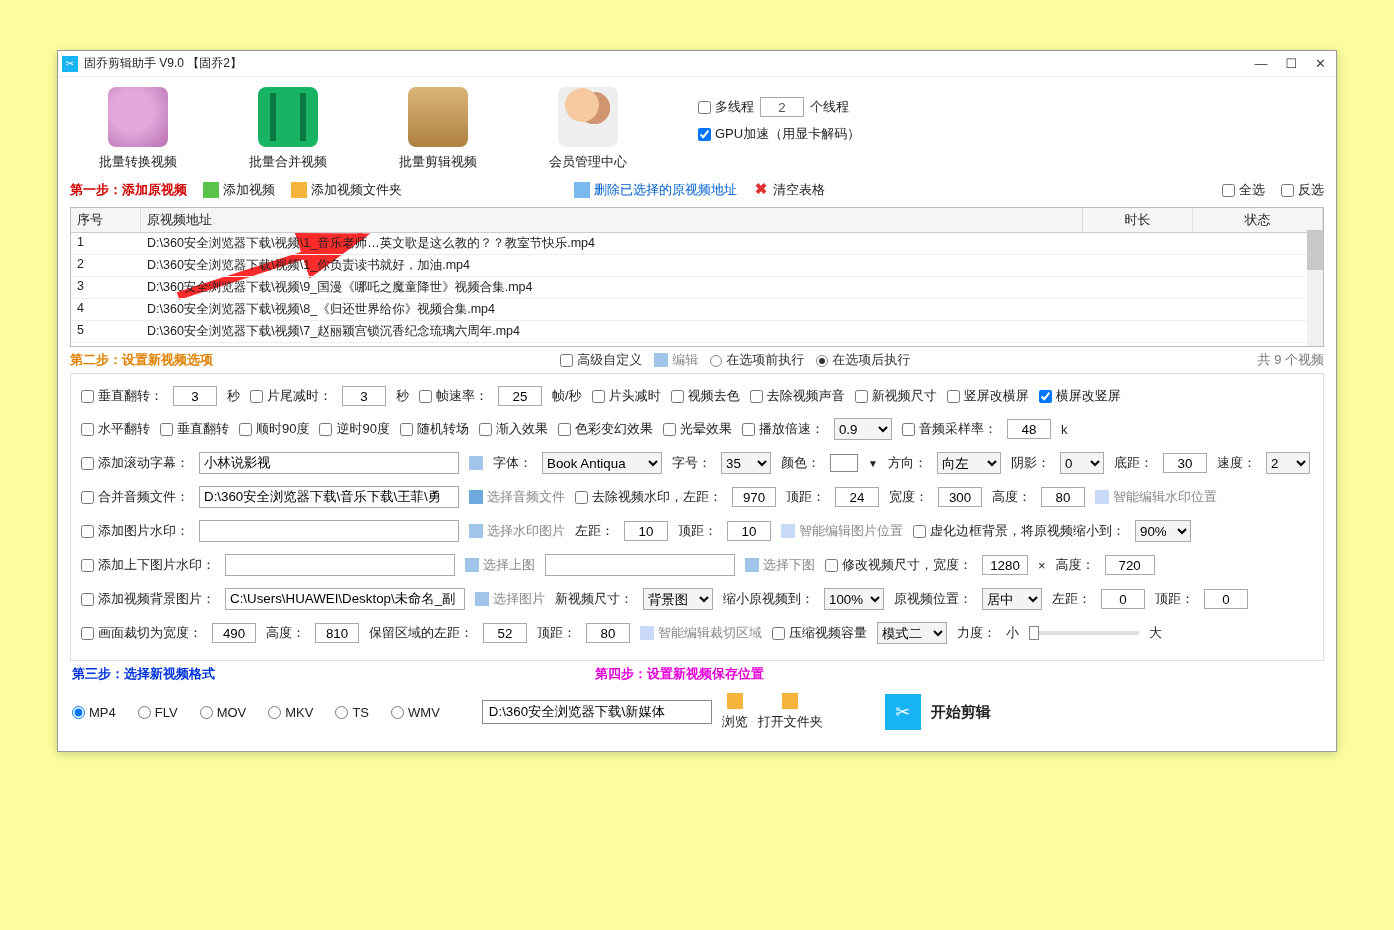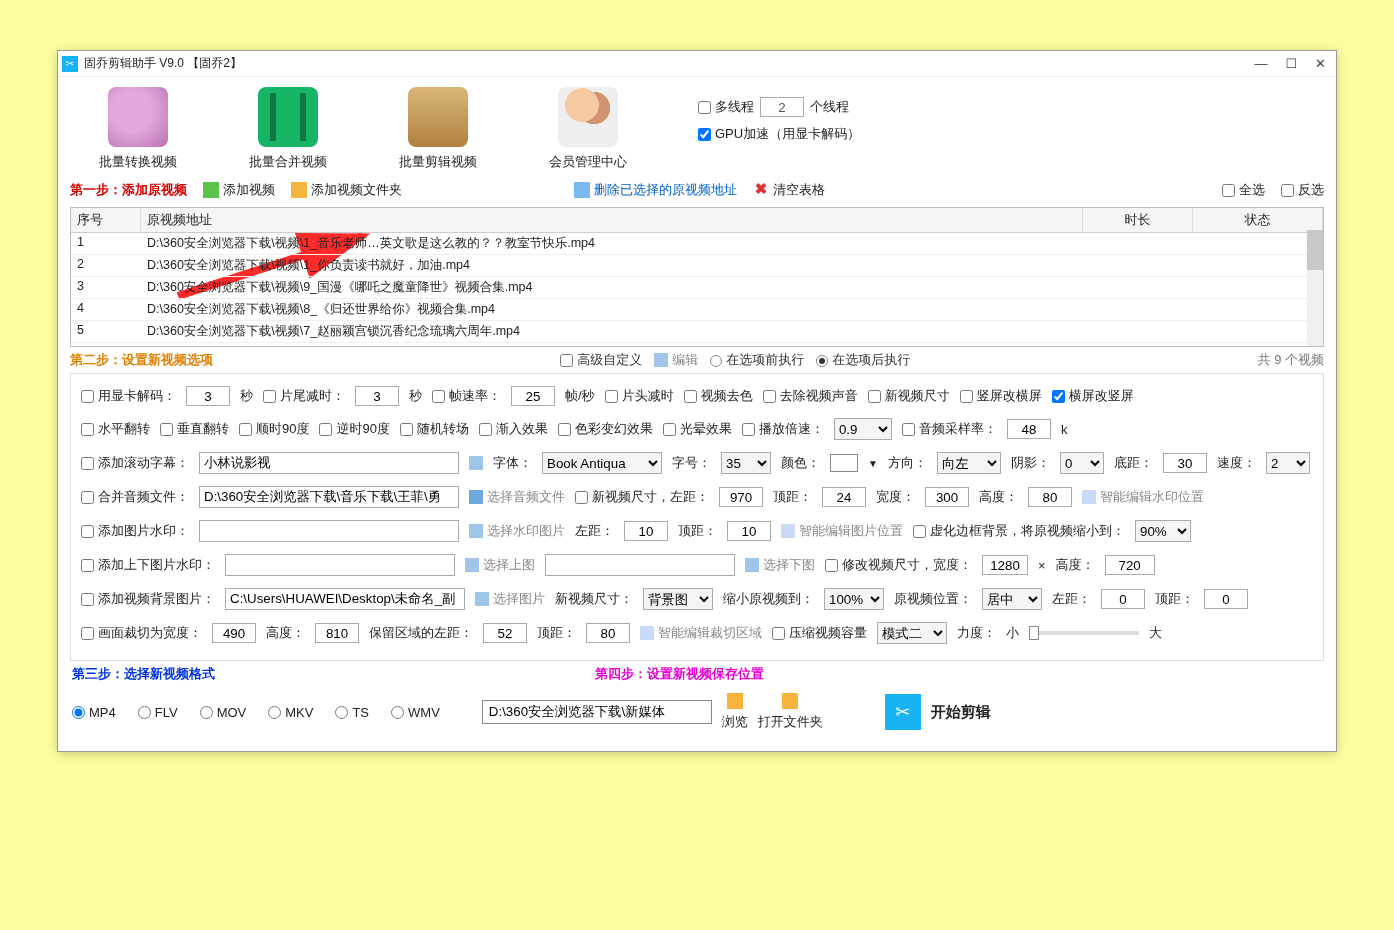--- a/index.html
+++ b/index.html
@@ -231,21 +231,21 @@
       <label><span class="radio-dot on"></span><span>在选项后执行</span></label>
     </div>
     <span class="cnt">共 9 个视频</span>
   </div>
 
   <div class="opts">
 
     <div class="orow">
       <label class="chk">
           <input type="checkbox" style="">
-          <span>用显卡解码：</span>
+          <span>垂直翻转：</span>
         </label>
       <input class="num" value="3" style="">
         <span>秒</span>
       <label class="chk">
           <input type="checkbox" style="">
           <span>片尾减时：</span>
         </label>
       <input class="num" value="3" style="">
         <span>秒</span>
       <label class="chk">
@@ -355,21 +355,21 @@
           <input type="checkbox" style="">
           <span>合并音频文件：</span>
         </label>
       <input class="txt" style="width: 260px;" value="D:\360安全浏览器下载\音乐下载\王菲\勇">
       <span class="greybtn">
           <span class="mi-sound"></span>
           <span>选择音频文件</span>
         </span>
       <label class="chk">
           <input type="checkbox" style="">
-          <span>新视频尺寸，左距：</span>
+          <span>去除视频水印，左距：</span>
         </label>
       <input class="num" value="970" style="">
       <span class="lbl">顶距：</span>
         <input class="num" value="24" style="">
       <span class="lbl">宽度：</span>
         <input class="num" value="300" style="">
       <span class="lbl">高度：</span>
         <input class="num" value="80" style="">
       <span class="greybtn">
           <span class="mi-wand"></span>

